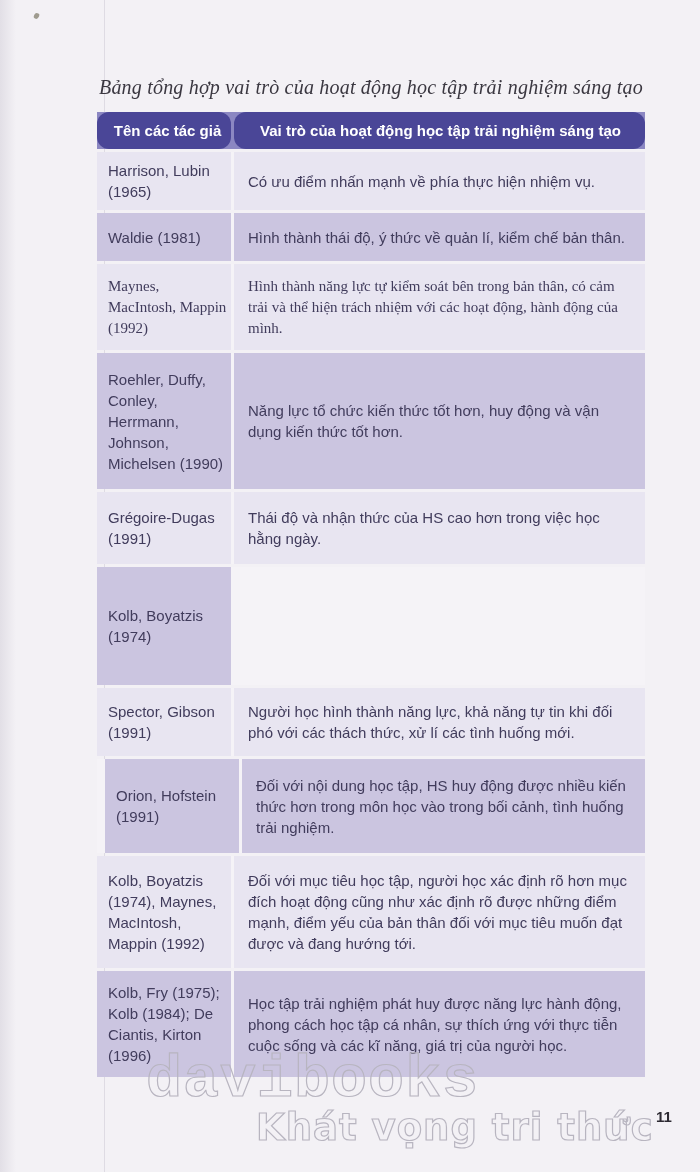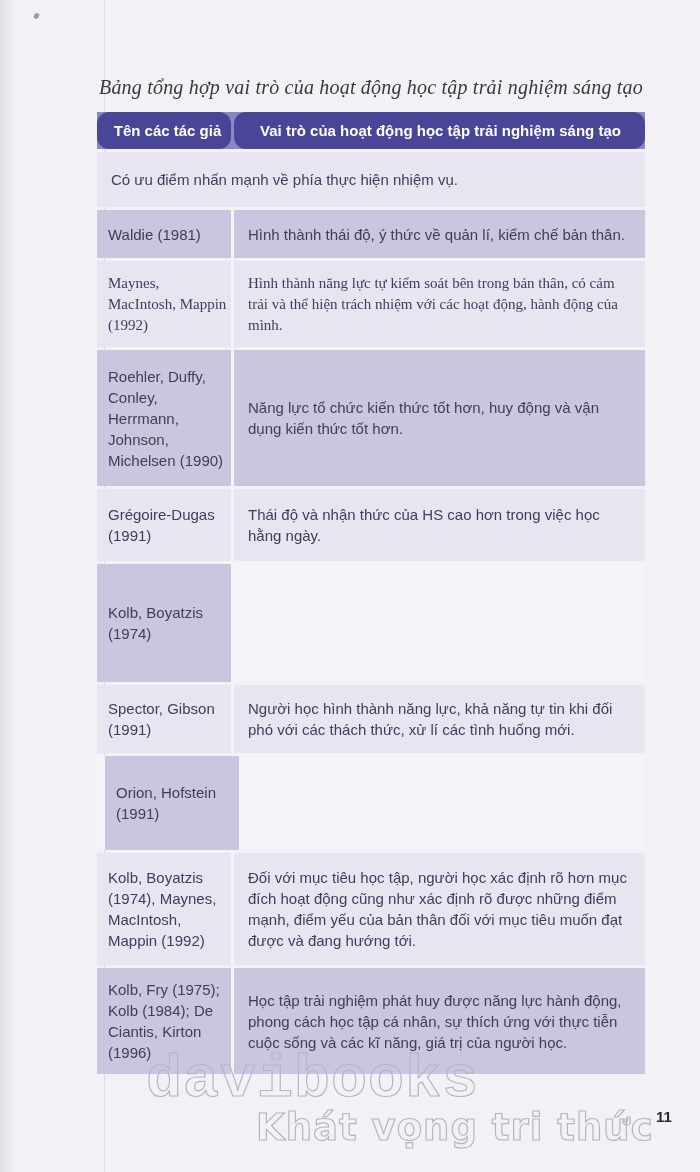--- a/index.html
+++ b/index.html
@@ -73,20 +73,21 @@
 
 <div class="page-title">Bảng tổng hợp vai trò của hoạt động học tập trải nghiệm sáng tạo</div>
 
 <div class="exp-table">
   <div class="trow head">
     <div class="cell c-author">Tên các tác giả</div>
     <div class="cell c-role">Vai trò của hoạt động học tập trải nghiệm sáng tạo</div>
   </div>
   <div style="display:contents">
   <div class="trow light r1">
+    <div class="cell c-author author">Harrison, Lubin (1965)</div>
     <div class="cell c-role role">
           <p class="role-p">Có ưu điểm nhấn mạnh về phía thực hiện nhiệm vụ.</p>
         </div>
   </div>
 
   <div class="trow dark r2">
     <div class="cell c-author author">Waldie (1981)</div>
     <div class="cell c-role role">
           <p class="role-p">Hình thành thái độ, ý thức về quản lí, kiểm chế bản thân.</p>
         </div>
@@ -119,20 +120,23 @@
 
   <div class="trow light r7">
     <div class="cell c-author author">Spector, Gibson (1991)</div>
     <div class="cell c-role role">
           <p class="role-p">Người học hình thành năng lực, khả năng tự tin khi đối phó với các thách thức, xử lí các tình huống mới.</p>
         </div>
   </div>
 
   <div class="trow dark r8">
     <div class="cell c-author author">Orion, Hofstein (1991)</div>
+    <div class="cell c-role role">
+          <p class="role-p">Đối với nội dung học tập, HS huy động được nhiều kiến thức hơn trong môn học vào trong bối cảnh, tình huống trải nghiệm.</p>
+        </div>
   </div>
 
   <div class="trow light r9">
     <div class="cell c-author author">Kolb, Boyatzis (1974), Maynes, MacIntosh, Mappin (1992)</div>
     <div class="cell c-role role">
           <p class="role-p">Đối với mục tiêu học tập, người học xác định rõ hơn mục đích hoạt động cũng như xác định rõ được những điểm mạnh, điểm yếu của bản thân đối với mục tiêu muốn đạt được và đang hướng tới.</p>
         </div>
   </div>
 
   <div class="trow dark r10">

